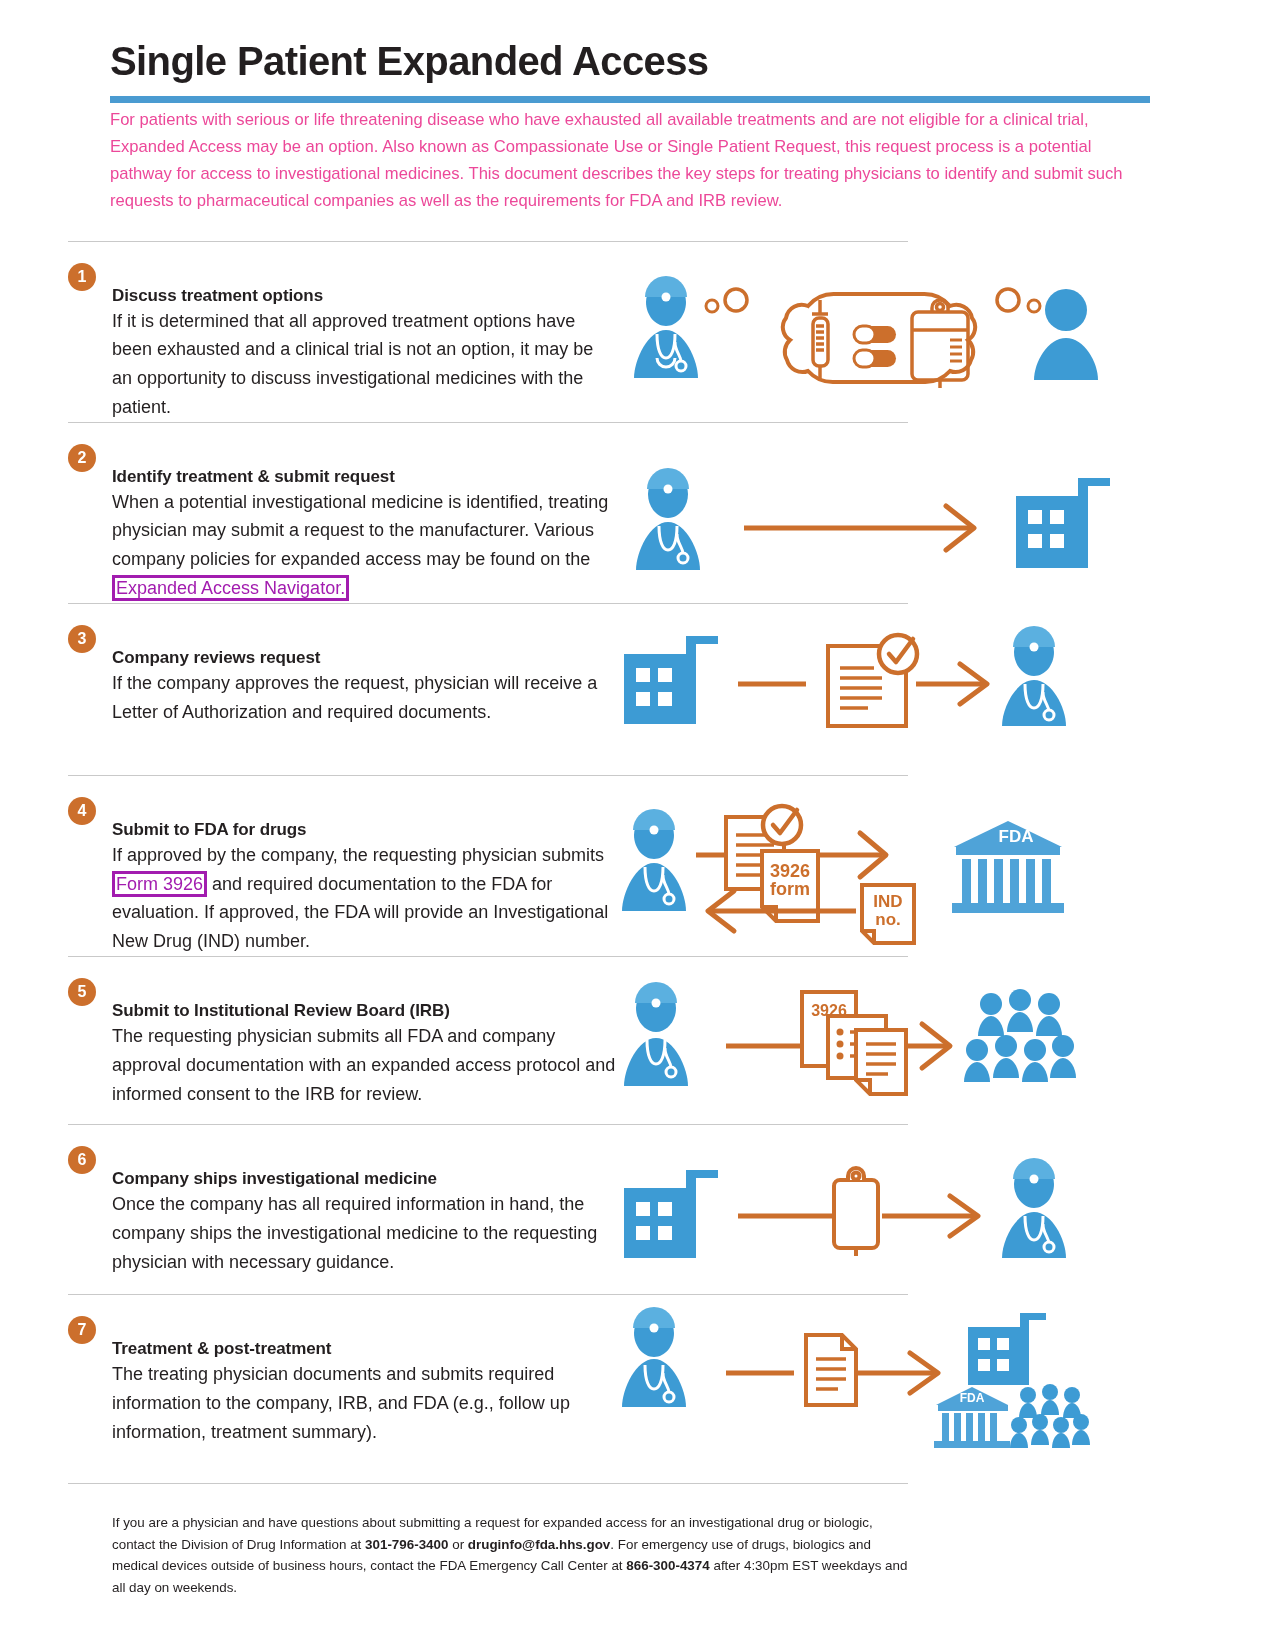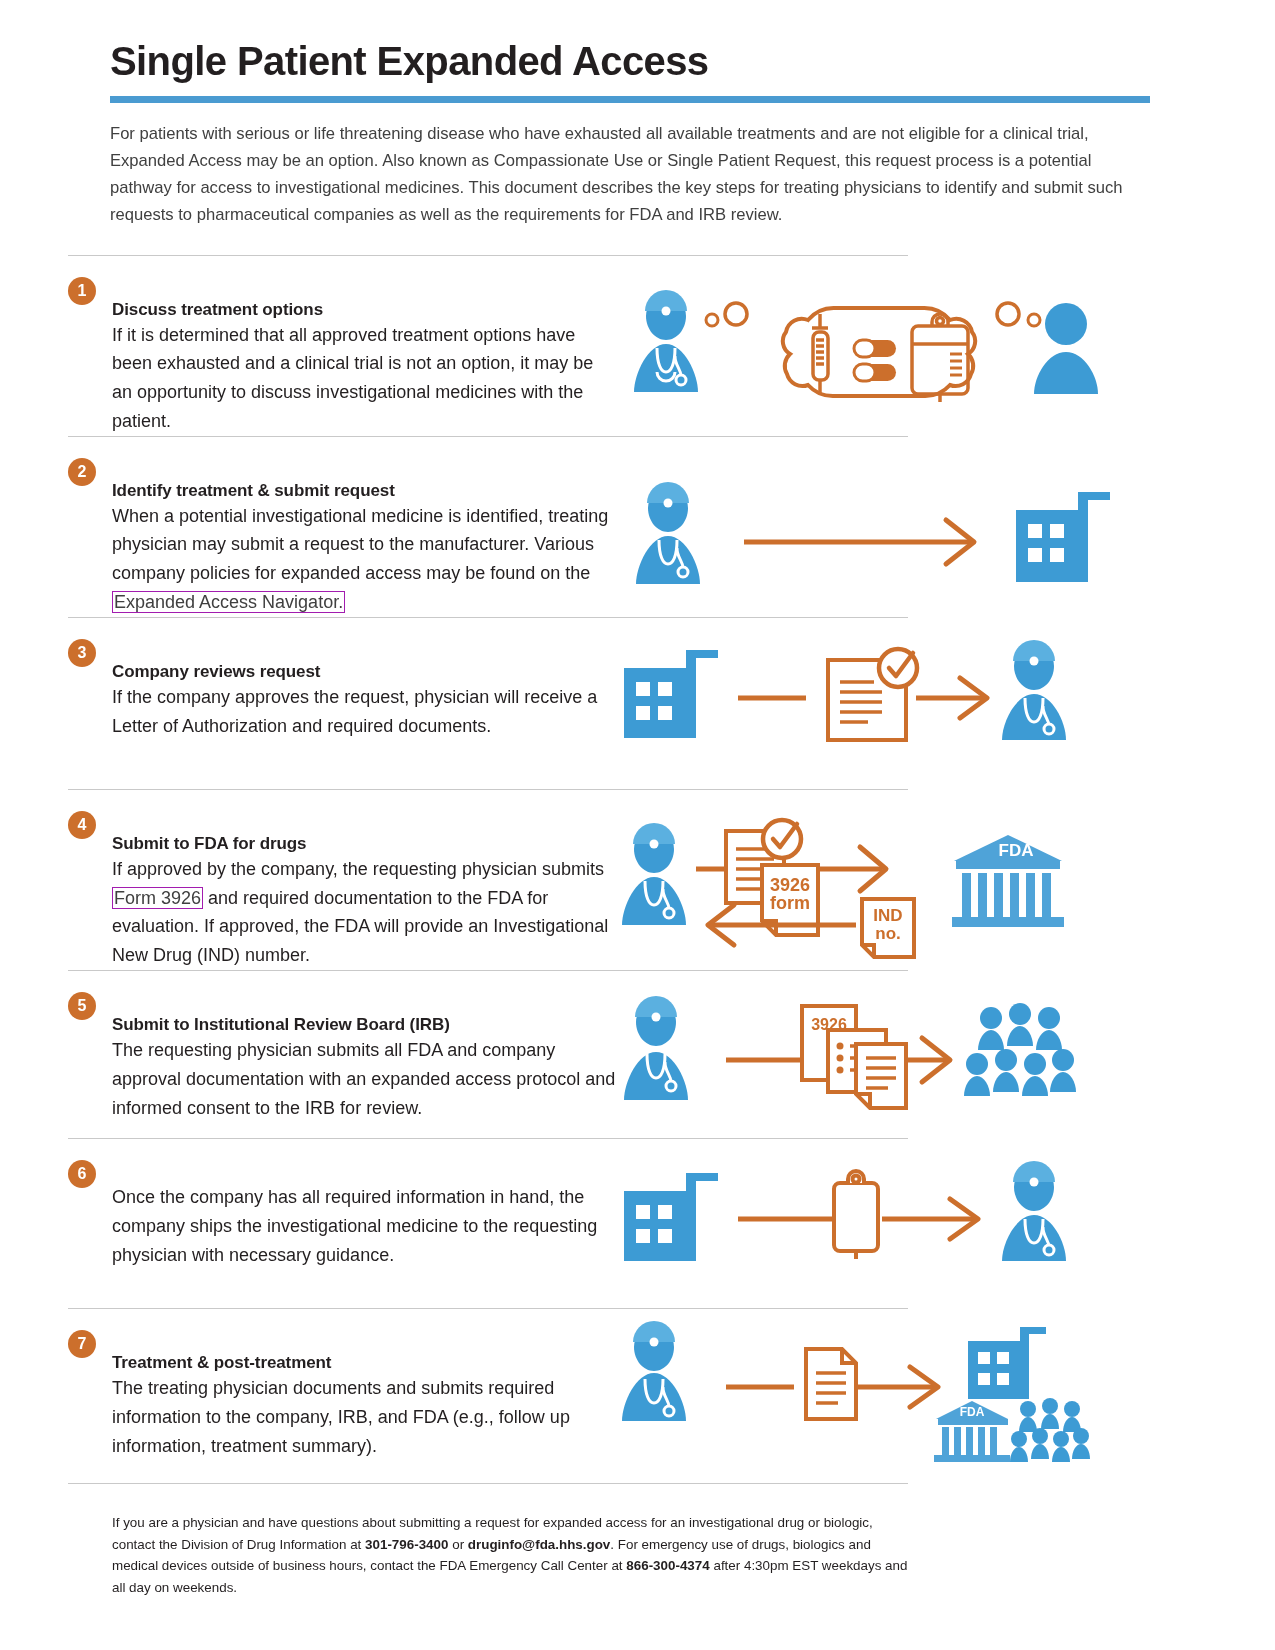--- a/index.html
+++ b/index.html
@@ -12,22 +12,22 @@
   .page { position: relative; width: 1033px; height: 1650px; padding: 0; }
 
   
   .header { padding: 40px 125px 0 110px; }
   .title {
     font-size: 40px; font-weight: 700; letter-spacing: -0.6px;
     color: #231f20; line-height: 1.05;
   }
   .rule-blue { height: 7px; background: #4a9bd1; margin-top: 14px; width: 1040px; }
   .intro {
-    margin-top: 18px; width: 1040px;
-    font-size: 16.6px; line-height: 1.62; color: #404040;
+    margin-top: 4px; width: 1040px;
+    font-size: 16.6px; line-height: 1.62; color: #ec4899;
   }
 
   
   .steps { margin-top: 26px; padding: 0 125px 0 68px; }
   .step {
     display: flex; align-items: flex-start;
     border-top: 1px solid #c9c9c9;
     padding-top: 16px;
   }
   .step-inner { display: flex; width: 100%; }
@@ -39,22 +39,22 @@
     display: flex; align-items: center; justify-content: center;
     margin-top: 5px;
   }
   .step-text { flex: 0 0 520px; padding-left: 16px; margin-top: 28px; }
   .step-title {
     font-size: 17px; font-weight: 700; color: #231f20;
     margin-bottom: 1px; letter-spacing: -0.1px;
   }
   .step-body { font-size: 18px; line-height: 1.6; color: #231f20; }
   .link-box {
-    border: 1px solid #a21caf; padding: 0 1px;
-    color: #404040; text-decoration: none;
+    border: 3px solid #a21caf; padding: 0 1px;
+    color: #a21caf; text-decoration: none;
   }
   .step-art {
     flex: 1 1 auto; position: relative;
     display: flex; align-items: center; justify-content: center;
   }
 
   
   .h1 { min-height: 172px; }
   .h2 { min-height: 170px; }
   .h3 { min-height: 172px; }
@@ -408,20 +408,21 @@
             </g>
           </svg>
         </div>
       </div>
     </div>
 
     <div class="step h6">
       <div class="step-inner">
         <div class="badge">6</div>
         <div class="step-text">
+          <div class="step-title">Company ships investigational medicine</div>
           <div class="step-body">Once the company has all required information in hand, the company ships the investigational medicine to the requesting physician with necessary guidance.</div>
         </div>
         <div class="step-art">
           <svg width="480" height="110" viewBox="0 0 480 110">
             <g fill="#3d9bd4">
               <rect x="8" y="34" width="62" height="70"></rect>
               <rect x="70" y="16" width="10" height="88"></rect>
               <rect x="70" y="16" width="32" height="8"></rect>
               <rect x="20" y="48" width="14" height="14" fill="#fff"></rect>
               <rect x="42" y="48" width="14" height="14" fill="#fff"></rect>

